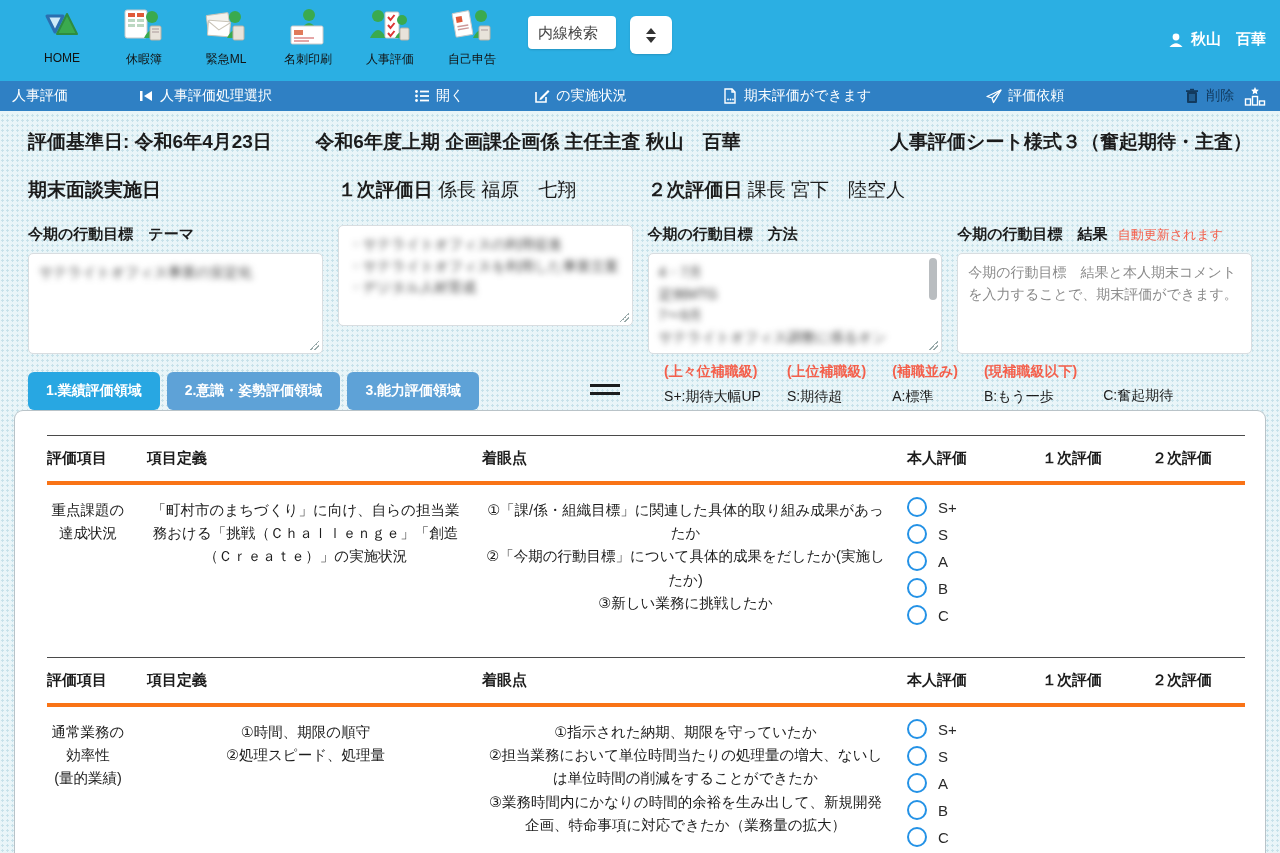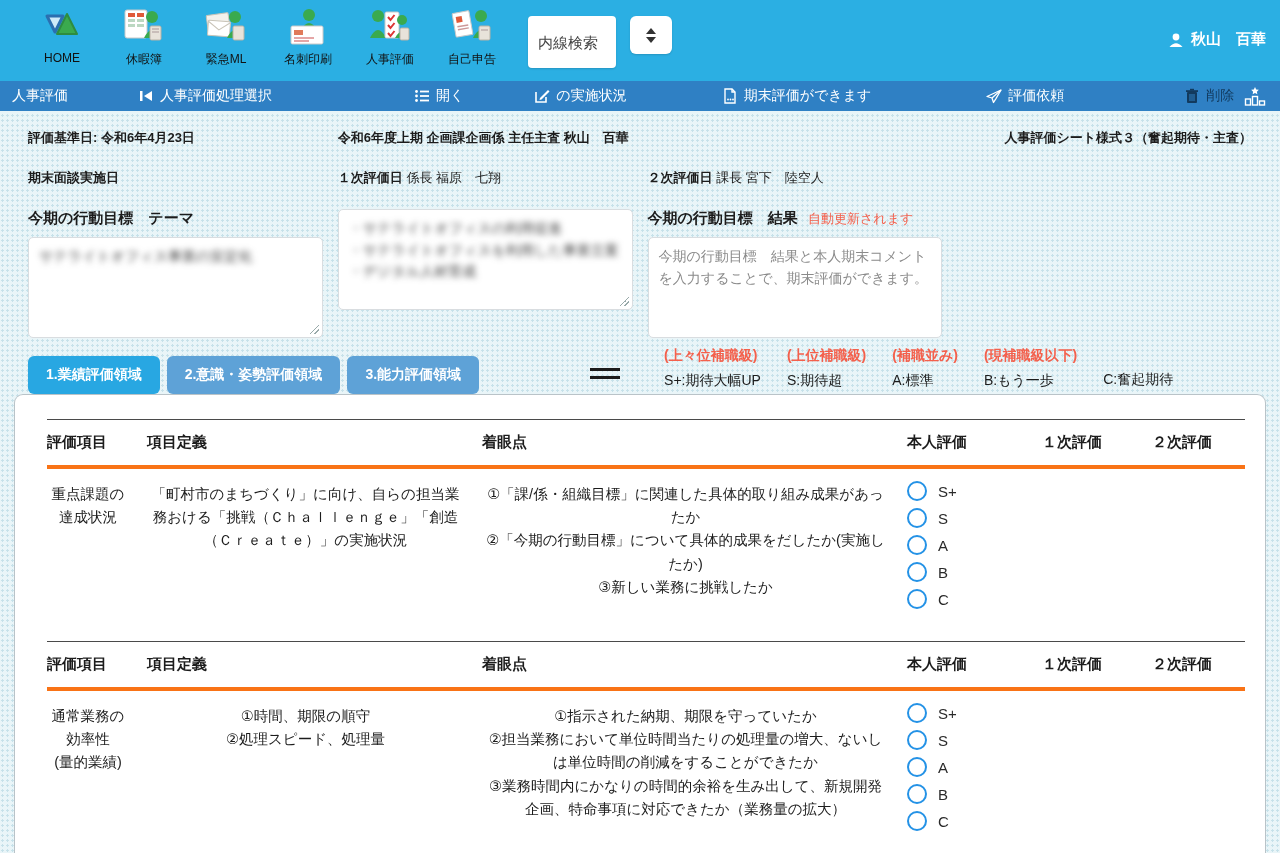--- a/index.html
+++ b/index.html
@@ -6,21 +6,21 @@
   html,body { width:1280px; height:853px; overflow:hidden;
     font-family:"Liberation Sans","DejaVu Sans",sans-serif; color:#1c1c1c; }
 
   
   .topbar { height:81px; background:#2bafe3; display:flex; align-items:flex-start; padding:8px 14px 0 14px; }
   .apps { display:flex; gap:26px; margin-left:20px; }
   .app { display:flex; flex-direction:column; align-items:center; cursor:pointer; width:56px; }
   .app .ic { width:42px; height:40px; position:relative; }
   .app .lbl { font-size:12px; color:#111; margin-top:3px; white-space:nowrap; }
   .search-wrap { display:flex; gap:14px; margin-left:28px; margin-top:8px; }
-  .search-input { width:88px; height:52px; border:none; border-radius:4px; background:#fff;
+  .search-input { width:88px; height:33px; border:none; border-radius:4px; background:#fff;
      font-size:15px; padding:0 10px; color:#333; box-shadow:0 1px 2px rgba(0,0,0,.15); }
   .search-input::placeholder { color:#444; opacity:1; }
   .spinner-btn { width:42px; height:38px; background:#fff; border:none; border-radius:6px;
      display:flex; flex-direction:column; align-items:center; justify-content:center; gap:3px;
      box-shadow:0 1px 2px rgba(0,0,0,.15); cursor:pointer; }
   .tri-up { width:0; height:0; border-left:5px solid transparent; border-right:5px solid transparent; border-bottom:6px solid #333; }
   .tri-dn { width:0; height:0; border-left:5px solid transparent; border-right:5px solid transparent; border-top:6px solid #333; }
   .user-chip { margin-left:auto; margin-top:22px; display:flex; align-items:center; gap:7px;
      color:#fff; font-size:15px; font-weight:bold; white-space:nowrap; }
 
@@ -30,21 +30,21 @@
   .mitem { display:flex; align-items:center; gap:6px; cursor:pointer; white-space:nowrap; }
   .mitem svg { display:block; }
   .mitem.disabled { color:#123a5e; }
 
   
   .page { height:740px; background-color:#e9f5f8;
     background-image:radial-gradient(rgba(170,210,222,.55) 1px, transparent 1.3px);
     background-size:5px 5px; }
 
   .hdr-grid { display:grid; grid-template-columns:repeat(4,1fr); gap:15px; padding:16px 28px 0 28px; }
-  .hdr-grid .cell { font-size:13px; white-space:nowrap; overflow:visible; }
+  .hdr-grid .cell { font-size:19px; white-space:nowrap; overflow:visible; }
   .b { font-weight:bold; }
   .sheet-title { grid-column:4; justify-self:end; font-weight:bold; }
   .hdr-grid.row2 { padding-top:22px; }
 
   
   .goals { display:grid; grid-template-columns:repeat(4,1fr); gap:15px; padding:22px 28px 0 28px; }
   .goal-title { font-size:15px; font-weight:bold; margin-bottom:9px; white-space:nowrap; }
   .goal-note { color:#f4604c; font-weight:normal; font-size:13px; margin-left:6px; }
   .gbox { position:relative; background:#fff; border:1px solid #d9dde0; border-radius:5px;
      height:101px; padding:8px 10px; font-size:14px; line-height:1.55; overflow:hidden; }
@@ -296,20 +296,33 @@
     </div>
     <div>
       <div class="gbox">
         <span class="blurtxt">・サテライトオフィスの利用促進
 ・サテライトオフィスを利用した事業立案
 ・デジタル人材育成</span>
         <span class="resize-grip"></span>
       </div>
     </div>
     <div>
+      <div class="goal-title">今期の行動目標　方法</div>
+      <div class="gbox">
+        <span class="blurtxt">4・7月
+定例MTG
+7〜9月
+サテライトオフィス調整に係るオン</span>
+        <span class="vscroll">
+            <span class="thumb" style="display:block"></span>
+          </span>
+        <span class="resize-grip"></span>
+      </div>
+    </div>
+    <div>
       <div class="goal-title">
         <span>今期の行動目標　結果</span>
         <span class="goal-note">自動更新されます</span>
       </div>
       <textarea class="gbox" placeholder="今期の行動目標　結果と本人期末コメントを入力することで、期末評価ができます。" style=""></textarea>
     </div>
   </div>
 
   <div class="tabrow">
     <button class="tab active">1.業績評価領域</button>

